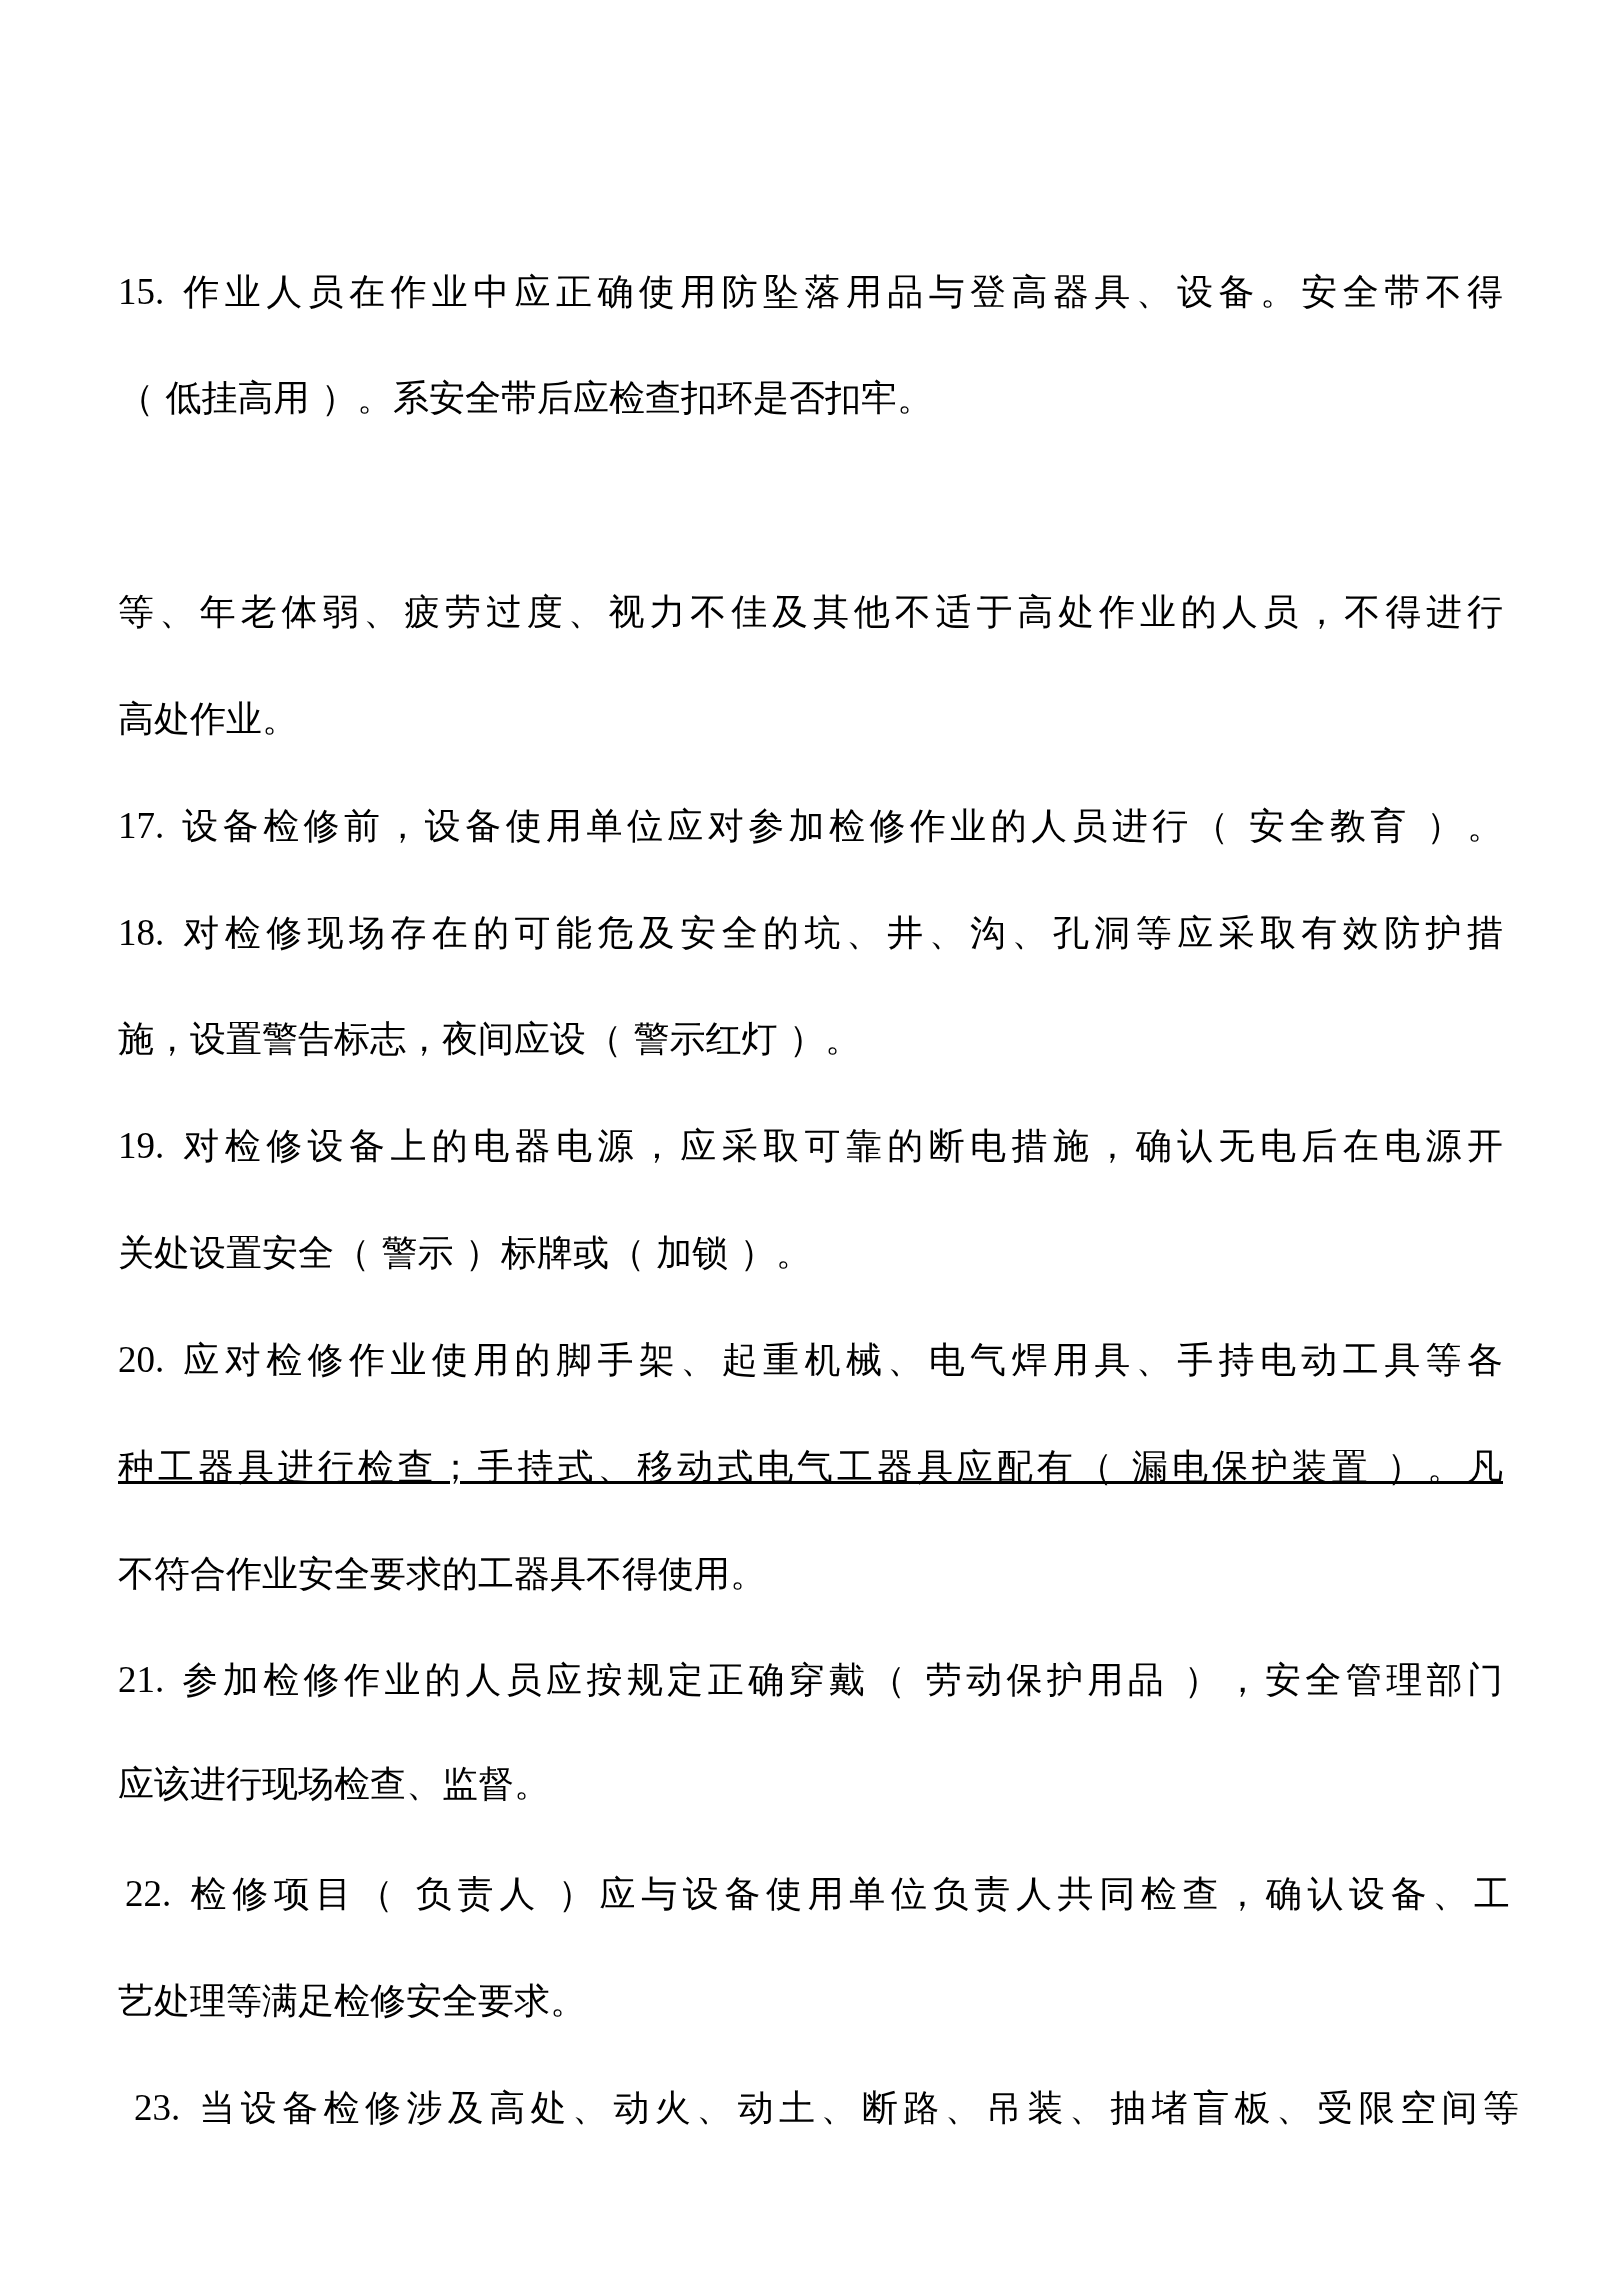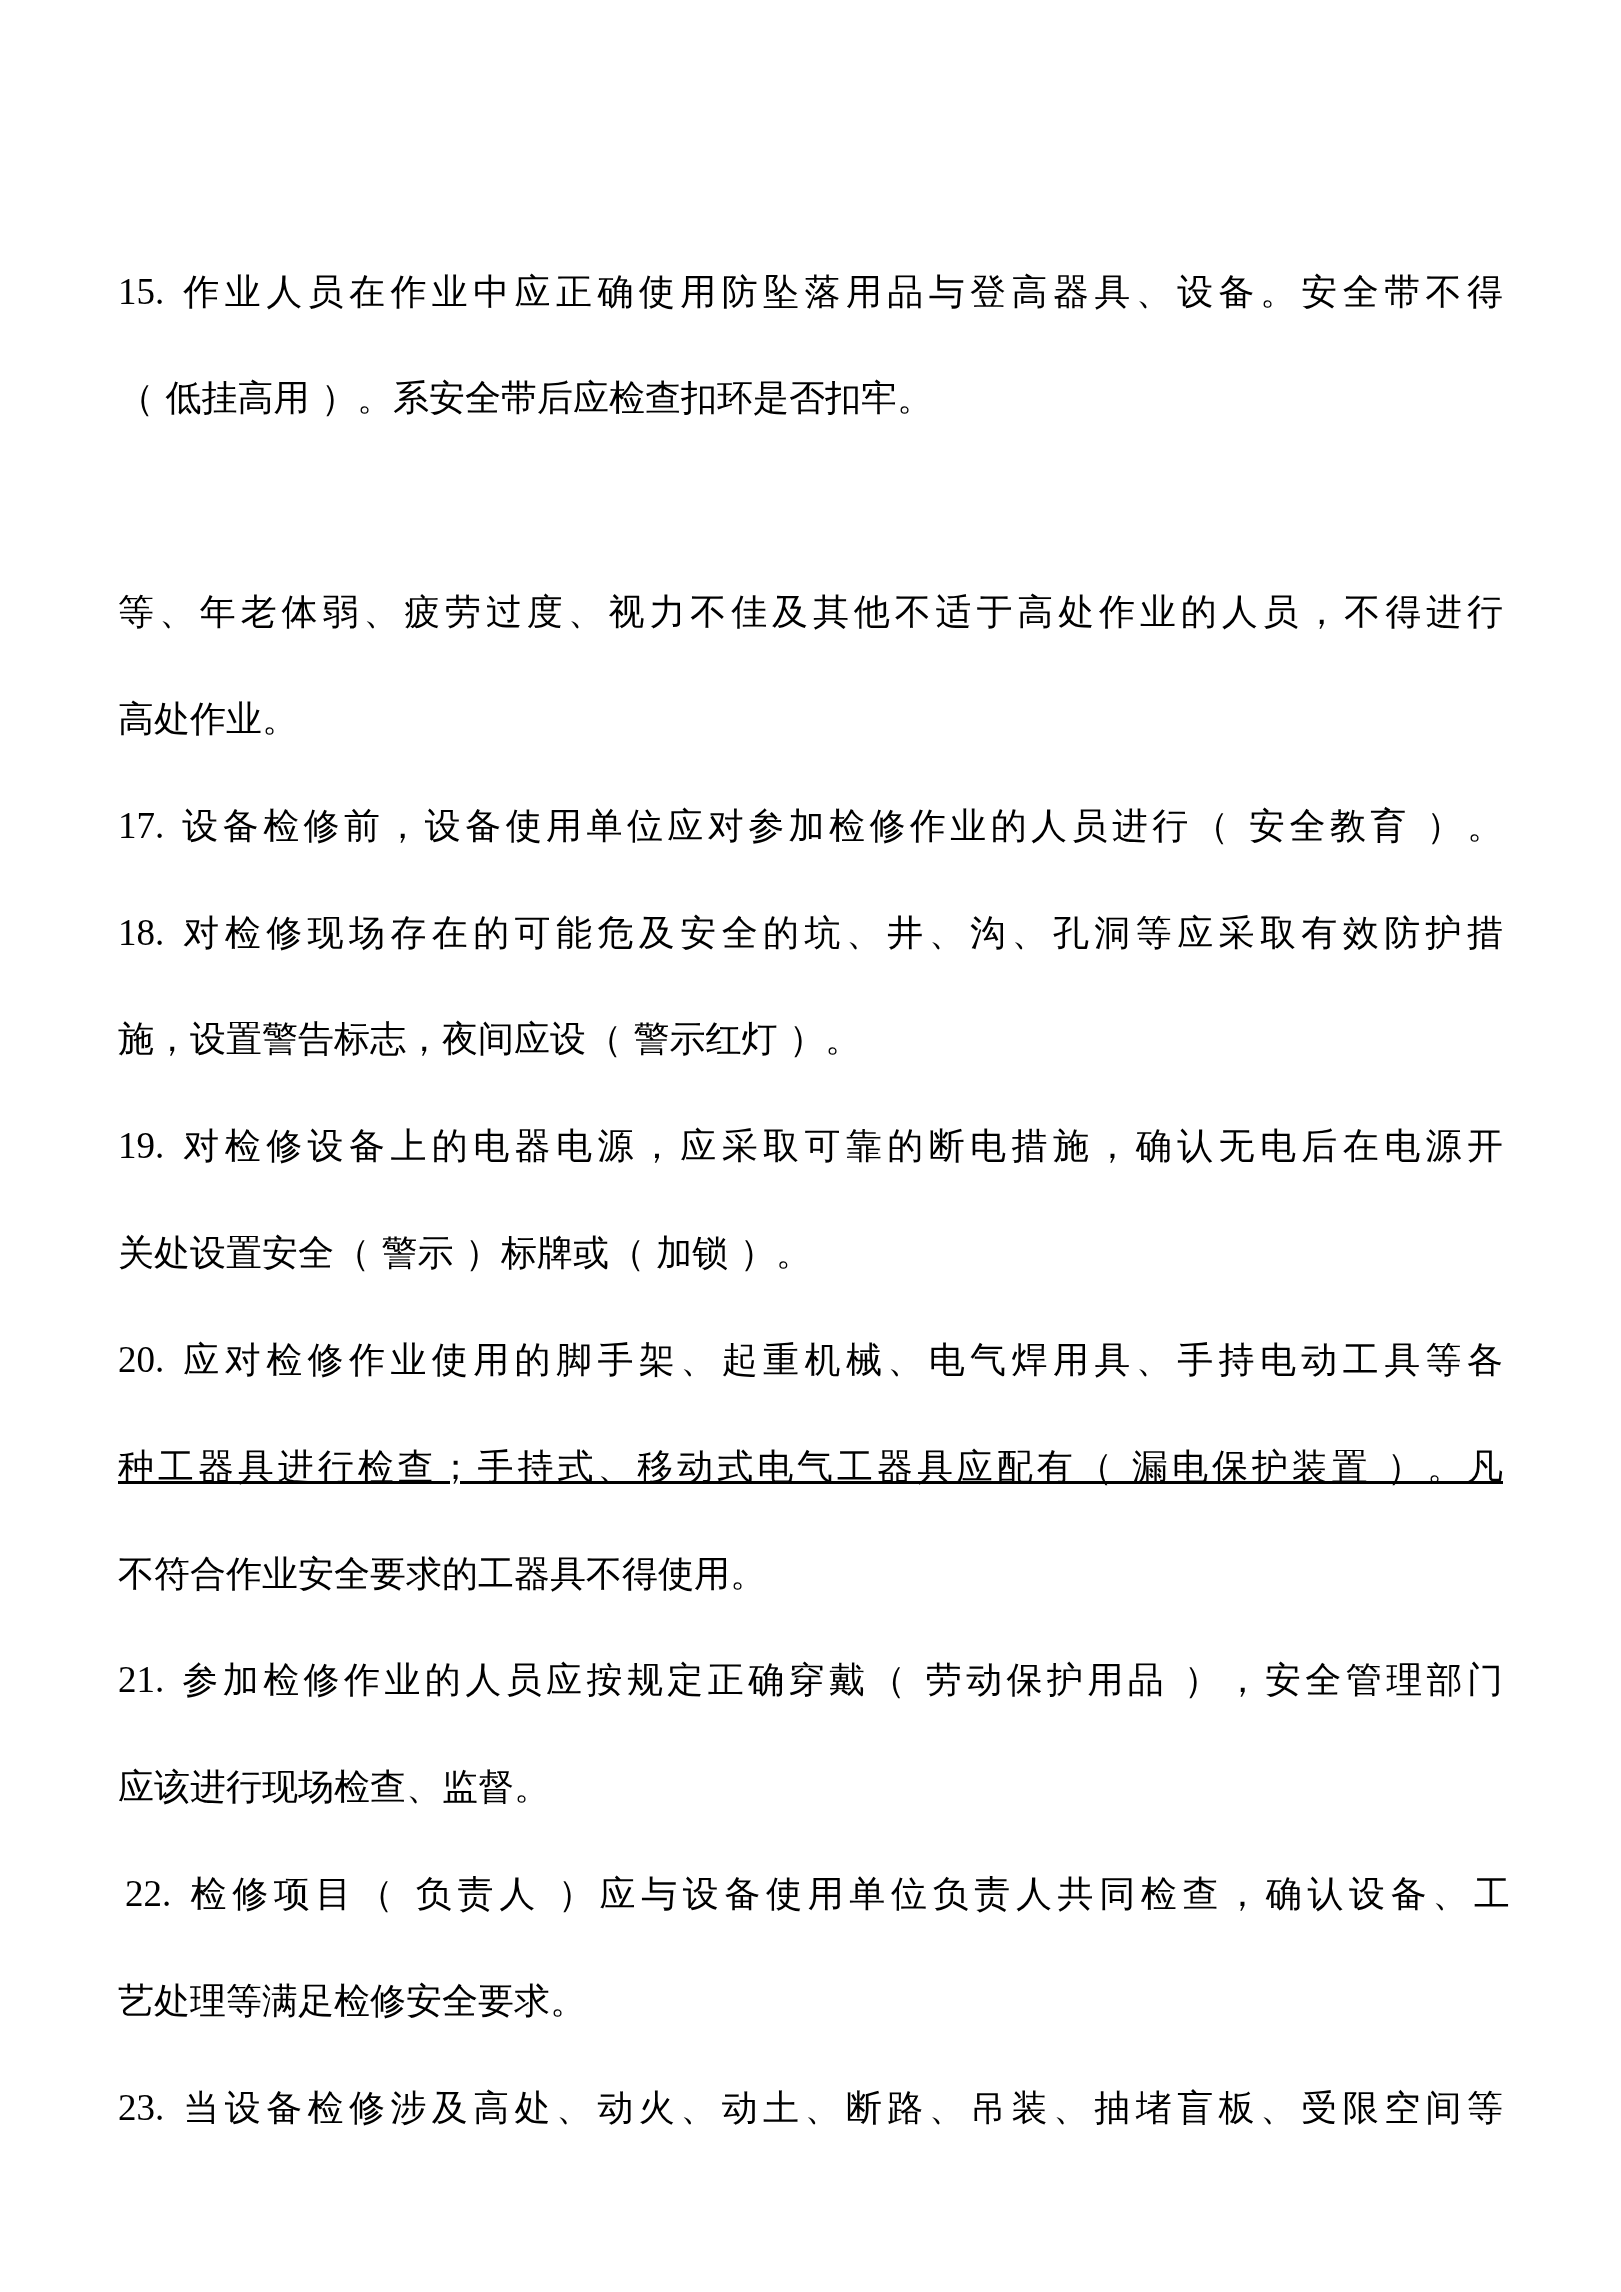--- a/index.html
+++ b/index.html
@@ -28,21 +28,21 @@
   <div class="line" style="top:1014px;"><span>施，设置警告标志，夜间应设（ 警示红灯 ）。</span></div>
 
   <div class="line full" style="top:1121px;"><span class="num">19.</span><span>对检修设备上的电器电源，应采取可靠的断电措施，确认无电后在电源开</span></div>
   <div class="line" style="top:1228px;"><span>关处设置安全（ 警示 ）标牌或（ 加锁 ）。</span></div>
 
   <div class="line full" style="top:1335px;"><span class="num">20.</span><span>应对检修作业使用的脚手架、起重机械、电气焊用具、手持电动工具等各</span></div>
   <div class="line full" style="top:1442px;text-decoration:underline;"><span>种工器具进行检查；手持式、移动式电气工器具应配有（ 漏电保护装置 ）。凡</span></div>
   <div class="line" style="top:1549px;"><span>不符合作业安全要求的工器具不得使用。</span></div>
 
   <div class="line full" style="top:1655px;"><span class="num">21.</span><span>参加检修作业的人员应按规定正确穿戴（ 劳动保护用品 ），安全管理部门</span></div>
-  <div class="line" style="top:1762px;"><span>应该进行现场检查、监督。</span></div>
+  <div class="line" style="top:1762px;font-family:Liberation Mono, monospace;"><span>应该进行现场检查、监督。</span></div>
 
   <div class="line full" style="top:1869px;margin-left:7px;"><span class="num">22.</span><span>检修项目（ 负责人 ）应与设备使用单位负责人共同检查，确认设备、工</span></div>
   <div class="line" style="top:1976px;"><span>艺处理等满足检修安全要求。</span></div>
 
-  <div class="line full" style="top:2083px;"><span class="num">23.</span><span>当设备检修涉及高处、动火、动土、断路、吊装、抽堵盲板、受限空间等</span></div>
+  <div class="line full" style="top:2083px;margin-left:16px;"><span class="num">23.</span><span>当设备检修涉及高处、动火、动土、断路、吊装、抽堵盲板、受限空间等</span></div>
 
 </div>
 
 
 </body></html>

